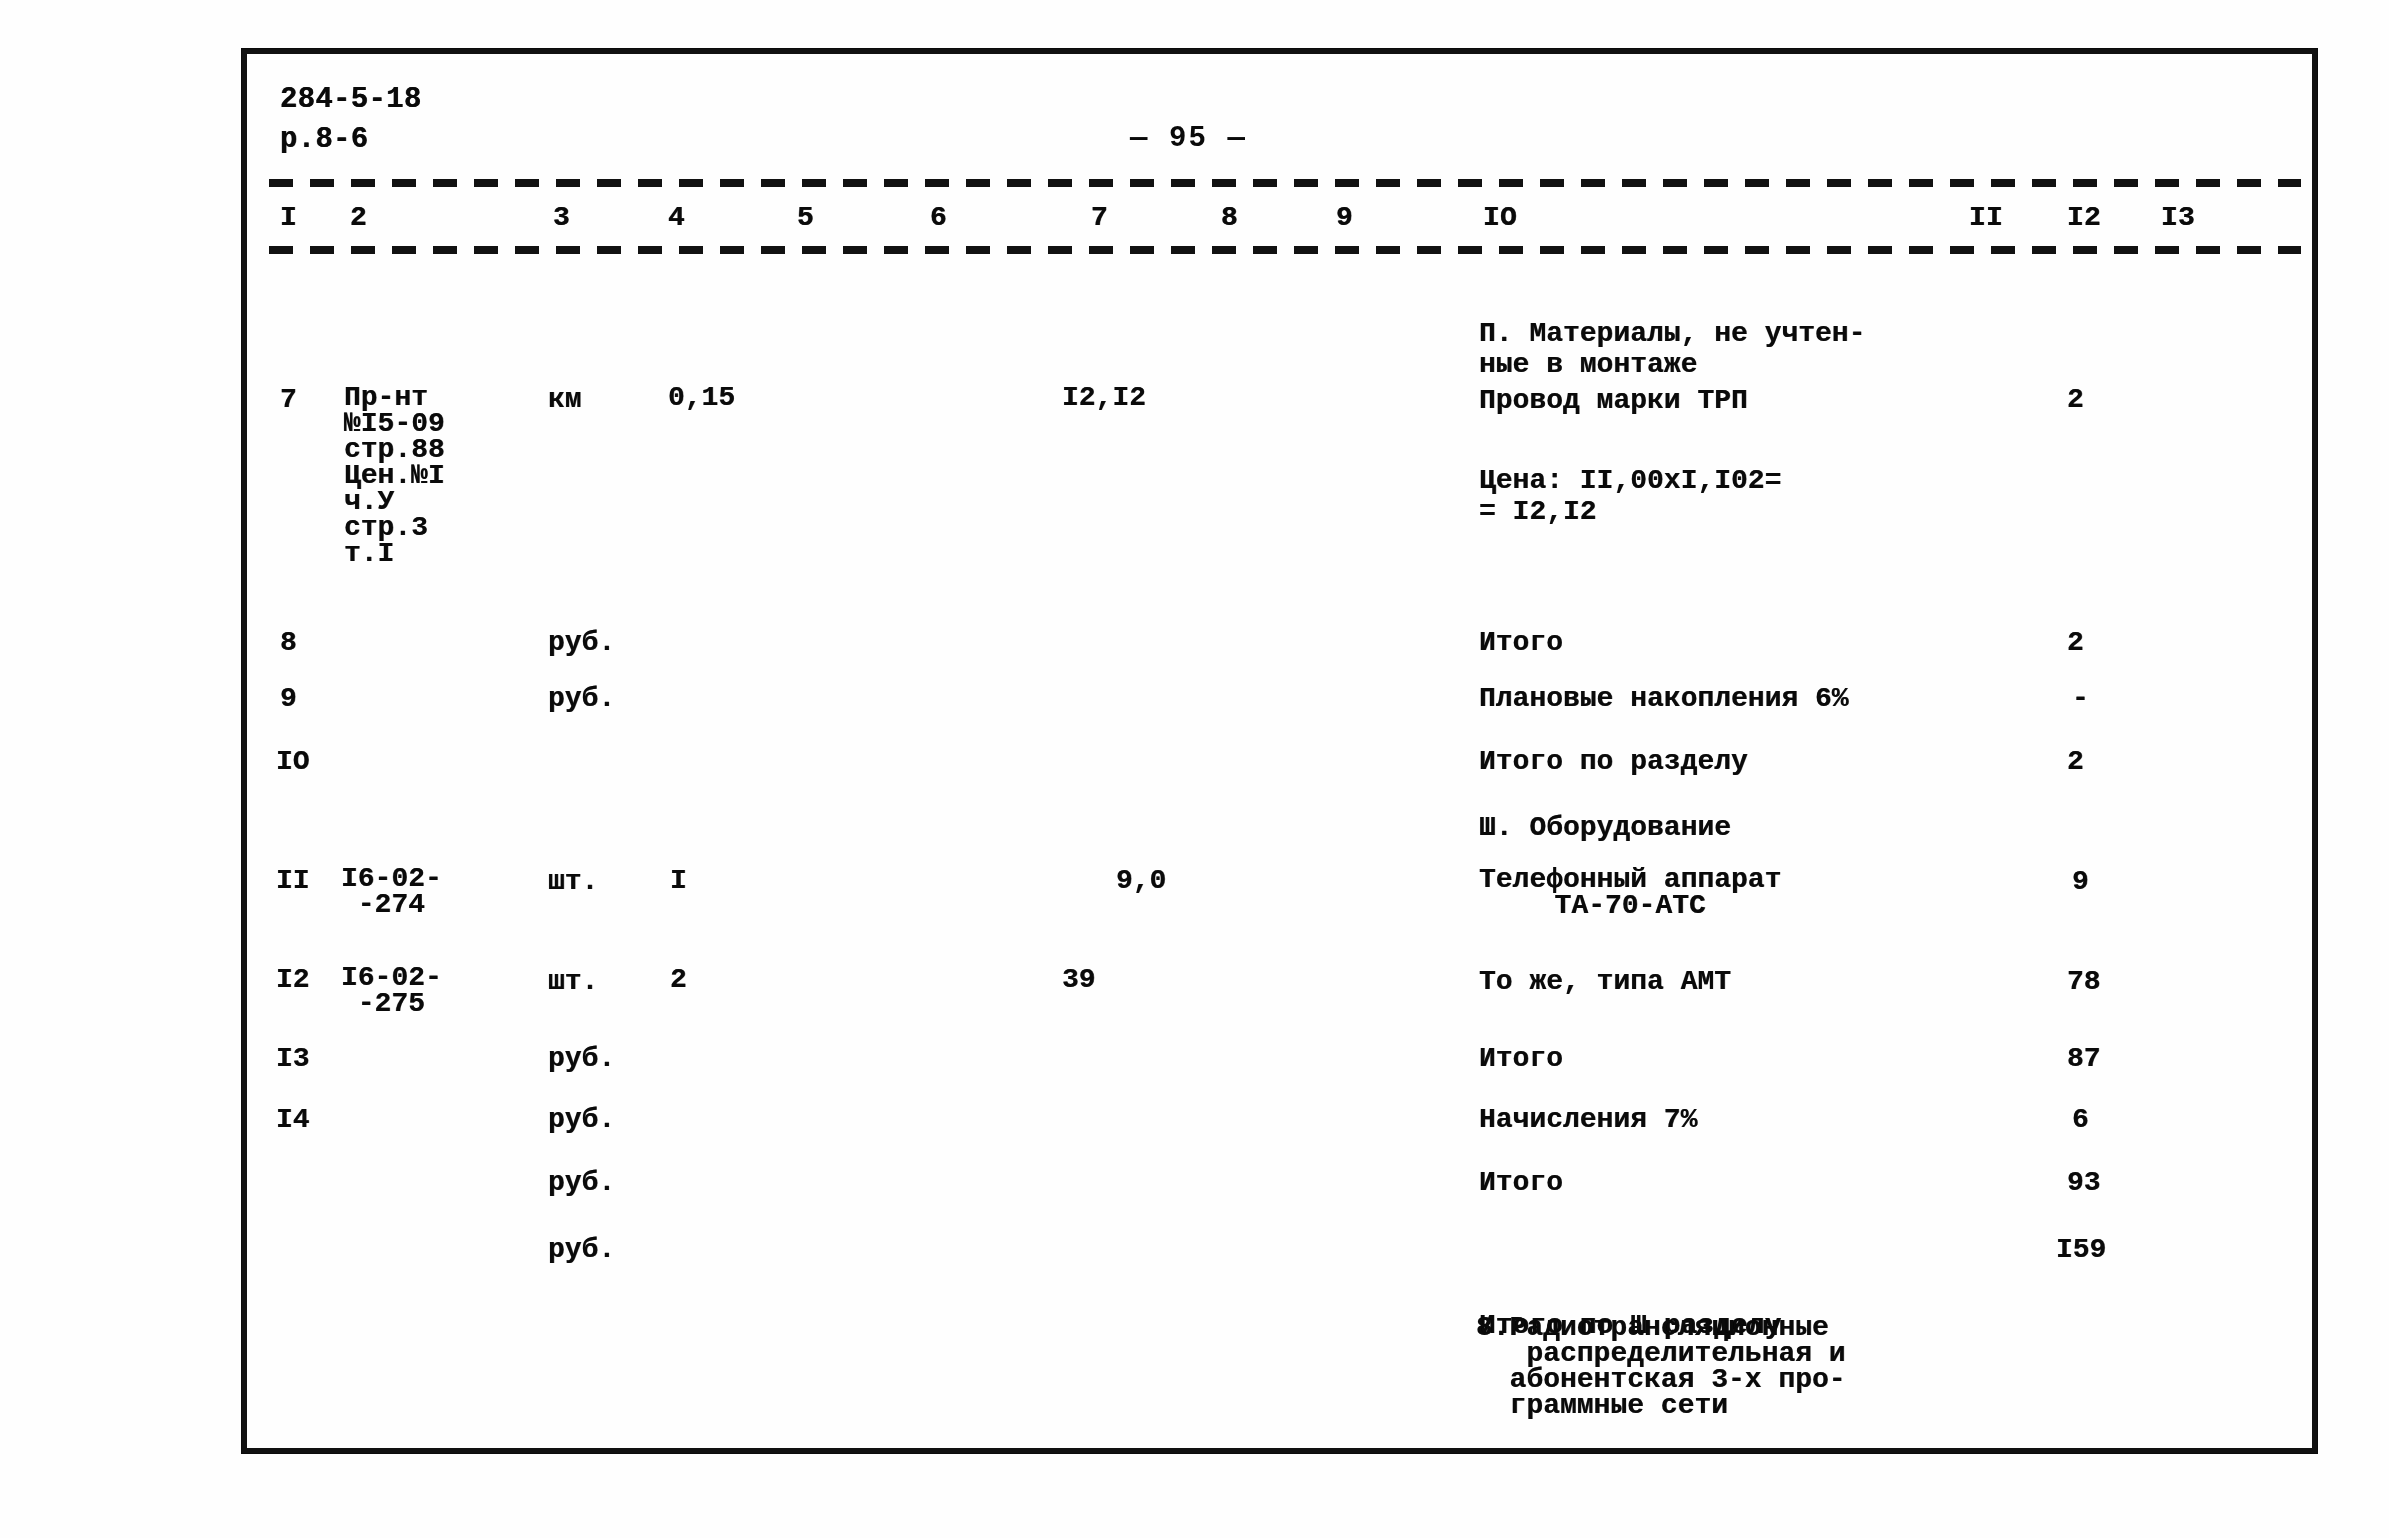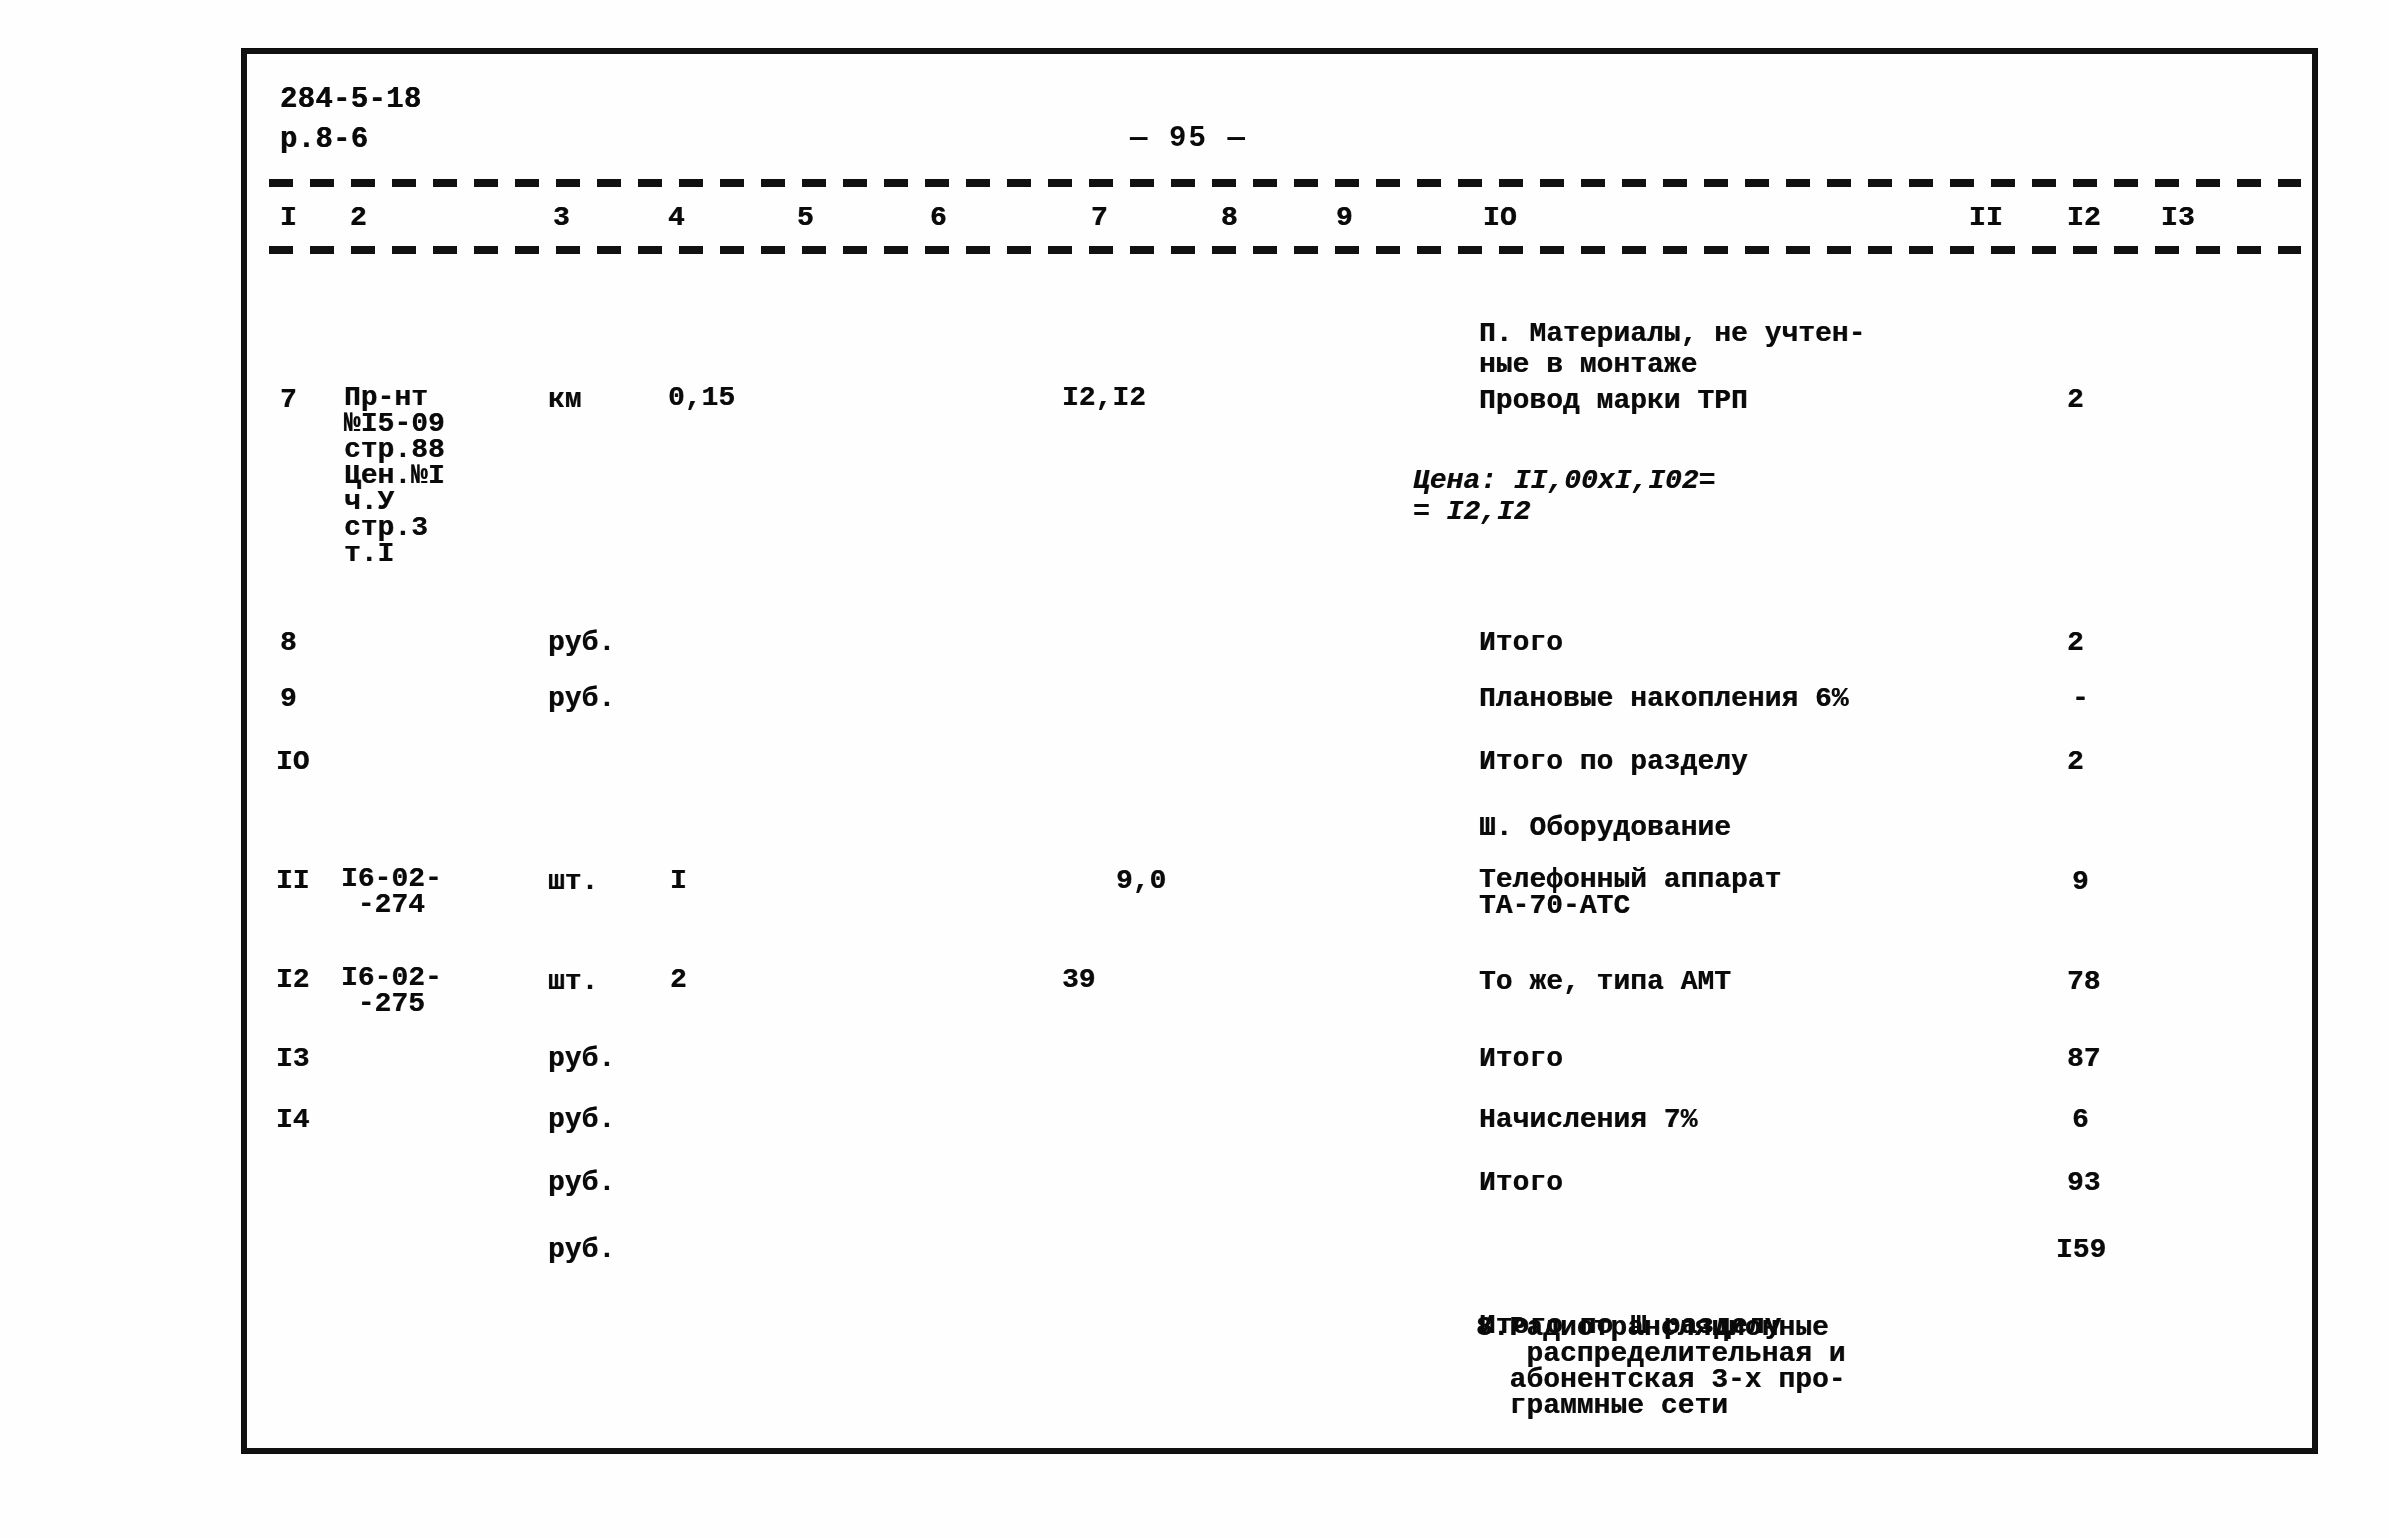--- a/index.html
+++ b/index.html
@@ -103,21 +103,21 @@
 №I5-09
 стр.88
 Цен.№I
 ч.У
 стр.3
 т.I</div>
   <div class="cell" style="left:548px;top:385px;">км</div>
   <div class="cell" style="left:668px;top:383px;">0,15</div>
   <div class="cell" style="left:1062px;top:383px;">I2,I2</div>
   <div class="cell" style="left:1479px;top:386px;">Провод марки ТРП</div>
-  <div class="cell multiline" style="left:1413px;top:437px;font-style:italic;">Цена: II,00xI,I02=
+  <div class="cell multiline" style="left:1479px;top:437px;">Цена: II,00xI,I02=
 = I2,I2</div>
   <div class="cell" style="left:2067px;top:385px;">2</div>
 
   <div class="cell" style="left:280px;top:628px;">8</div>
   <div class="cell" style="left:548px;top:628px;">руб.</div>
   <div class="cell" style="left:1479px;top:628px;">Итого</div>
   <div class="cell" style="left:2067px;top:628px;">2</div>
 
   <div class="cell" style="left:280px;top:684px;">9</div>
   <div class="cell" style="left:548px;top:684px;">руб.</div>
@@ -129,21 +129,21 @@
   <div class="cell" style="left:2067px;top:747px;">2</div>
 
   <div class="cell" style="left:1479px;top:813px;">Ш. Оборудование</div>
 
   <div class="cell" style="left:276px;top:866px;">II</div>
   <div class="cell tight" style="left:341px;top:866px;">I6-02-
  -274</div>
   <div class="cell" style="left:548px;top:867px;">шт.</div>
   <div class="cell" style="left:670px;top:866px;">I</div>
   <div class="cell" style="left:1116px;top:866px;">9,0</div>
-  <div class="cell tight" style="left:1479px;top:867px;">Телефонный аппарат
+  <div class="cell tight" style="left:1479px;top:867px;text-align:center;">Телефонный аппарат
 ТА-70-АТС</div>
   <div class="cell" style="left:2072px;top:867px;">9</div>
 
   <div class="cell" style="left:276px;top:965px;">I2</div>
   <div class="cell tight" style="left:341px;top:965px;">I6-02-
  -275</div>
   <div class="cell" style="left:548px;top:967px;">шт.</div>
   <div class="cell" style="left:670px;top:965px;">2</div>
   <div class="cell" style="left:1062px;top:965px;">39</div>
   <div class="cell" style="left:1479px;top:967px;">То же, типа АМТ</div>

